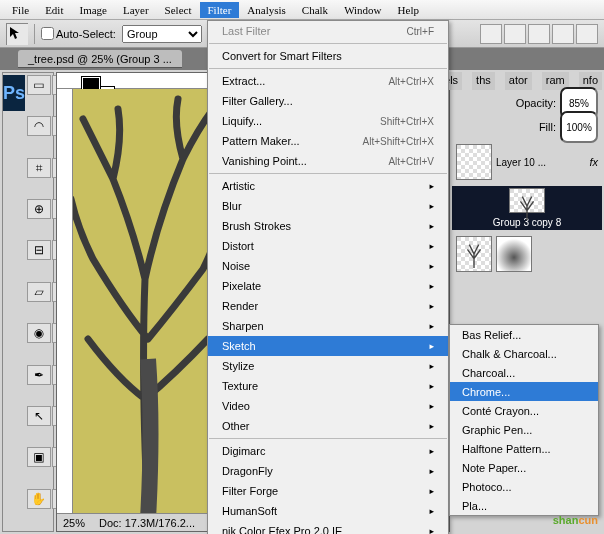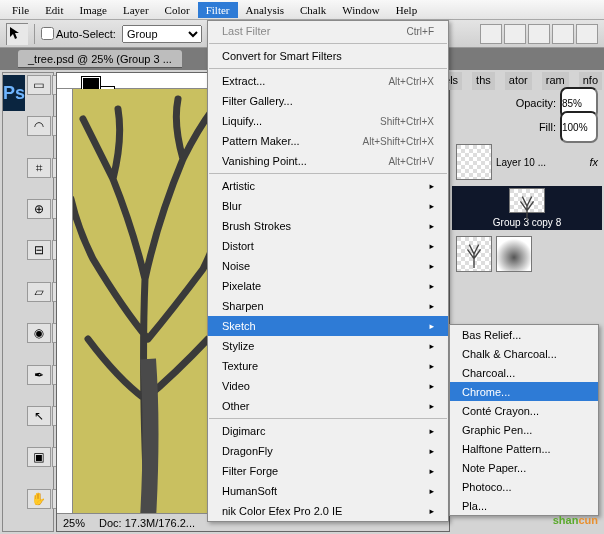--- a/index.html
+++ b/index.html
@@ -42,21 +42,21 @@
 .canvas-inner { flex: 1; display: flex; }
 .canvas-ruler-left { width: 16px; background: #fff; border-right: 1px solid #888; }
 .canvas { flex: 1; background: #c9c060; position: relative; overflow: hidden; }
 .status { height: 18px; background: #d4d4d4; border-top: 1px solid #888; display: flex; align-items: center; padding: 0 6px; gap: 14px; font-size: 10px; }
 
 
 .right-panels { width: 150px; background: #d4d4d4; margin: 2px; display: flex; flex-direction: column; gap: 2px; }
 .panel-tabs { height: 18px; display: flex; gap: 10px; font-size: 10px; justify-content: flex-end; }
 .panel-tabs span { padding: 2px 4px; background: #c8c8c8; }
 .panel-row { height: 22px; display: flex; align-items: center; gap: 4px; padding: 0 4px; font-size: 10px; background: #d4d4d4; margin-left: 10px; }
-.panel-row input { width: 38px; height: 32px; font-size: 10px; text-align: left; border-radius: 7px; }
+.panel-row input { width: 38px; height: 32px; font-size: 10px; text-align: center; border-radius: 7px; }
 .layer-row { height: 44px; display: flex; align-items: center; gap: 4px; padding: 2px 4px; }
 .layer-row.sel { background: #0f172a; color: #fff; flex-direction: column; }
 .layer-thumb { width: 36px; height: 36px; background: repeating-conic-gradient(#fff 0 25%, #ddd 0 50%) 0 0/8px 8px; border: 1px solid #777; position: relative; }
 .layer-thumb .mini-tree { position:absolute; inset:3px; }
 .layer-mask { width: 36px; height: 36px; background: radial-gradient(circle at 50% 60%, #555 0%, #fff 70%); border: 1px solid #777; }
 .layer-name { flex: 1; font-size: 10px; }
 
 
 .dropdown { position: absolute; top: 20px; left: 207px; width: 242px; background: #f0f0f0; border: 1px solid #8a8a8a; box-shadow: 2px 2px 4px rgba(0,0,0,.3); z-index: 100; }
 .dropdown .mi { height: 20px; display: flex; align-items: center; padding: 4px 14px; justify-content: space-between; position: relative; }
@@ -80,21 +80,21 @@
 .tree-svg { position: absolute; left: -10px; top: -10px; width: 170px; height: 440px; }
 </style>
 </head>
 <body>
 
 <div class="menubar">
   <span class="menubar-item">File</span>
   <span class="menubar-item">Edit</span>
   <span class="menubar-item">Image</span>
   <span class="menubar-item">Layer</span>
-  <span class="menubar-item">Color</span>
+  <span class="menubar-item">Select</span>
   <span class="menubar-item open">Filter</span>
   <span class="menubar-item">Analysis</span>
   <span class="menubar-item">Chalk</span>
   <span class="menubar-item">Window</span>
   <span class="menubar-item">Help</span>
 </div>
 
 <div class="options">
   <div class="move-icon">
     <svg width="16" height="16">
@@ -260,20 +260,23 @@
   <div class="mi arrow">
       <span>Distort</span>
     </div>
   <div class="mi arrow">
       <span>Noise</span>
     </div>
   <div class="mi arrow">
       <span>Pixelate</span>
     </div>
   <div class="mi arrow">
+      <span>Render</span>
+    </div>
+  <div class="mi arrow">
       <span>Sharpen</span>
     </div>
   <div class="mi hl arrow">
       <span>Sketch</span>
     </div>
   <div class="mi arrow">
       <span>Stylize</span>
     </div>
   <div class="mi arrow">
       <span>Texture</span>

